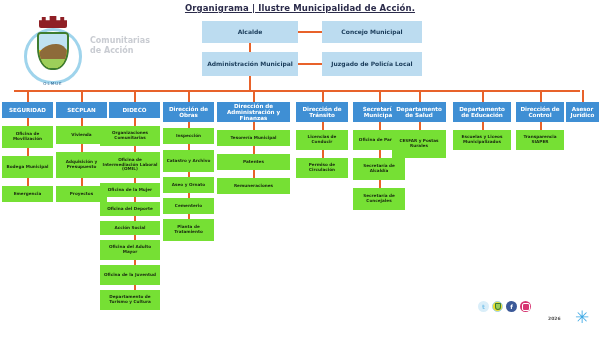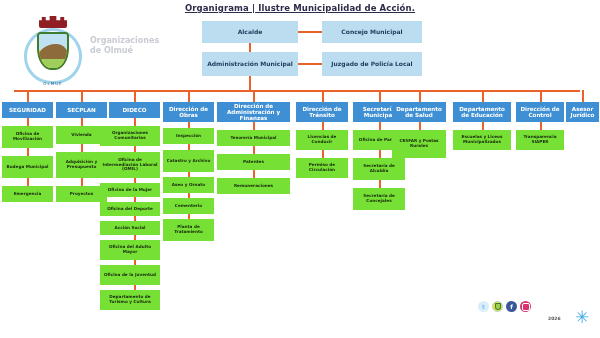--- a/index.html
+++ b/index.html
@@ -200,22 +200,22 @@
     <div class="crest-ribbon"></div>
     <div class="crest-crown"></div>
     <div class="crest-shield">
       <div class="sky"></div>
       <div class="hill"></div>
       <div class="ground"></div>
     </div>
     <div class="crest-word">OLMUE</div>
   </div>
   <div id="logo-text">
-    <div>Organizaciones</div>
-    <div>de Olmué</div>
+    <div>Comunitarias</div>
+    <div>de Acción</div>
   </div>
 </div>
 
 <div class="box box-top" style="left:202px; top:21px; width:96px; height:22px;">Alcalde</div>
 <div class="box box-top" style="left:322px; top:21px; width:100px; height:22px;">Concejo Municipal</div>
 <div class="box box-top" style="left:202px; top:52px; width:96px; height:24px;">Administración Municipal</div>
 <div class="box box-top" style="left:322px; top:52px; width:100px; height:24px;">Juzgado de Policía Local</div>
 
 <div class="conn conn-h" style="left:298px; top:31px; width:24px;"></div>
 <div class="conn conn-h" style="left:298px; top:63px; width:24px;"></div>

